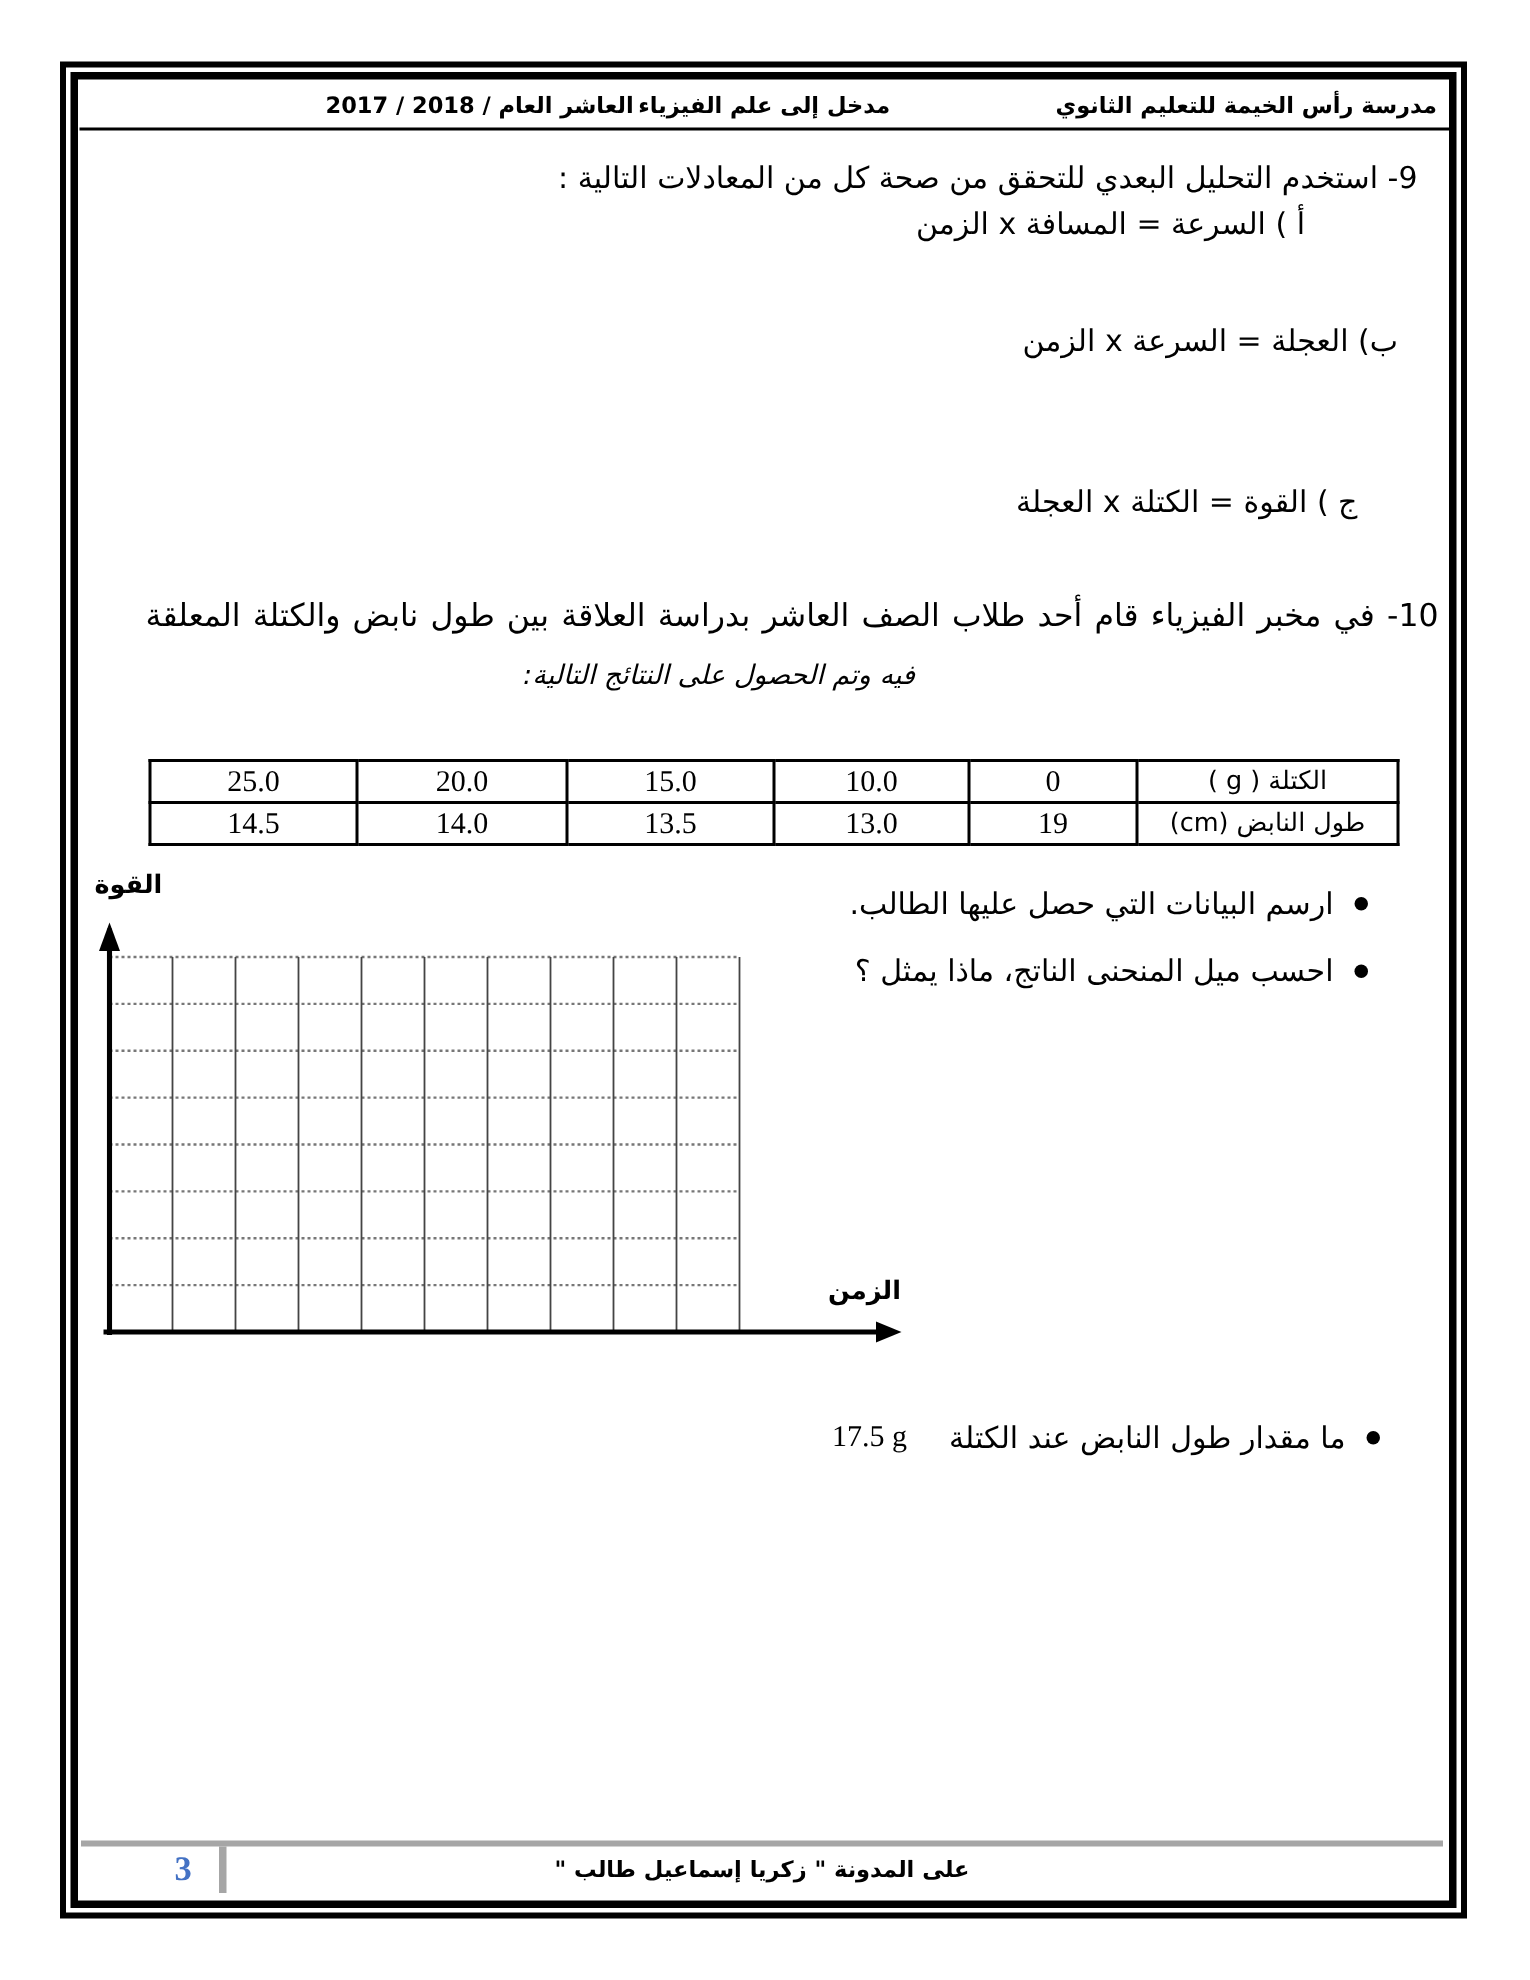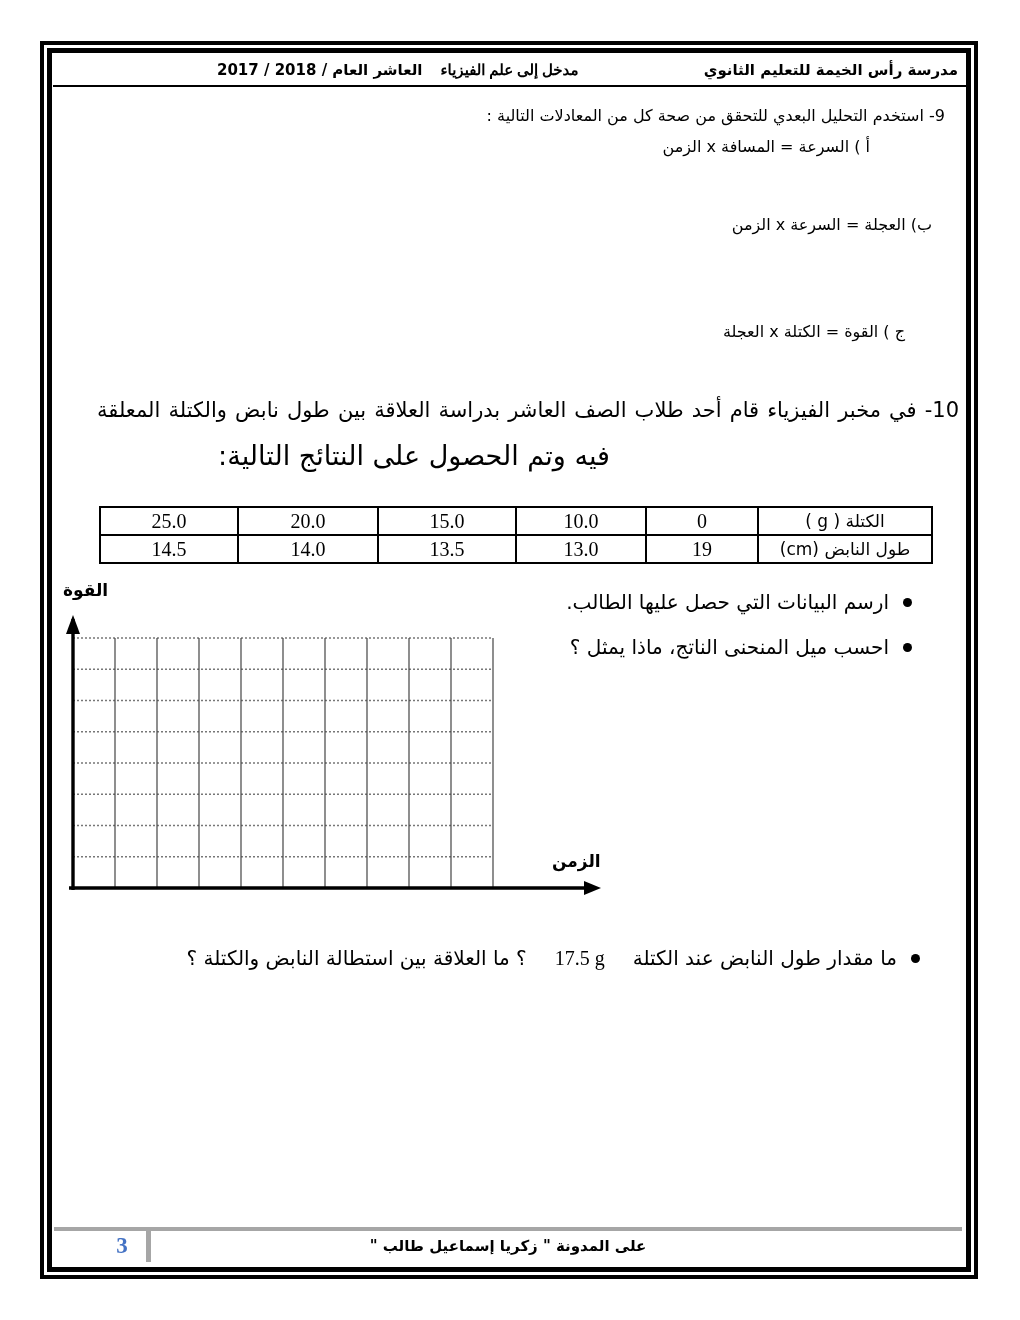--- a/index.html
+++ b/index.html
@@ -22,29 +22,29 @@
     border:5px solid #000;
   }
   
   .header-bar{
     left:53px;top:55px;width:913px;height:30px;
     border-bottom:2.5px solid #000;
     font-weight:bold;font-size:15px;line-height:30px;
     direction:rtl;
   }
   .header-school{position:absolute;right:8px;top:0;}
-  .header-subject{position:absolute;left:50%;top:0;transform:translateX(-50%);font-family:Liberation Serif, serif;}
+  .header-subject{position:absolute;left:50%;top:0;transform:translateX(-50%);}
   .header-year{position:absolute;left:164px;top:0;direction:rtl;}
   
-  .rtl-line{direction:rtl;font-size:16px;white-space:nowrap;}
+  .rtl-line{direction:rtl;font-size:20px;white-space:nowrap;}
   .q10-line1{
     direction:rtl;font-size:21px;width:862px;
     text-align:justify;text-align-last:justify;white-space:nowrap;
   }
-  .q10-line2{direction:rtl;font-size:27px;white-space:nowrap;}
+  .q10-line2{direction:rtl;font-size:18px;white-space:nowrap;font-style:italic;}
   
   table.data{border-collapse:collapse;table-layout:fixed;}
   table.data td{
     border:2px solid #000;height:26px;padding:0 4px;
     text-align:center;vertical-align:middle;overflow:hidden;
   }
   td.num{font-family:"Liberation Serif", serif;font-size:20px;}
   td.lbl{direction:rtl;font-size:17px;}
   
   .bullet-row{
@@ -161,19 +161,18 @@
   <line class="axis" x1="14" y1="285" x2="530" y2="285"></line>
   <polygon points="11,31 25,31 18,12" fill="#000"></polygon>
   <polygon points="529,278 529,292 546,285" fill="#000"></polygon>
 </svg>
 <div class="abs axis-label" style="top:851px;left:552px;">الزمن</div>
 
 <div class="abs bullet-row" style="top:946px;right:100px;">
   <span class="dot"></span>
   <span>ما مقدار طول النابض عند الكتلة</span>
   <span class="mass-value">17.5 g</span>
-  <span>؟ ما العلاقة بين استطالة النابض والكتلة ؟</span>
 </div>
 
 <div class="abs footer-rule"></div>
 <div class="abs footer-vbar"></div>
 <div class="abs page-number" style="color: rgb(68, 114, 196);">3</div>
 <div class="abs footer-text">على المدونة " زكريا إسماعيل طالب "</div>
 
 </body></html>

